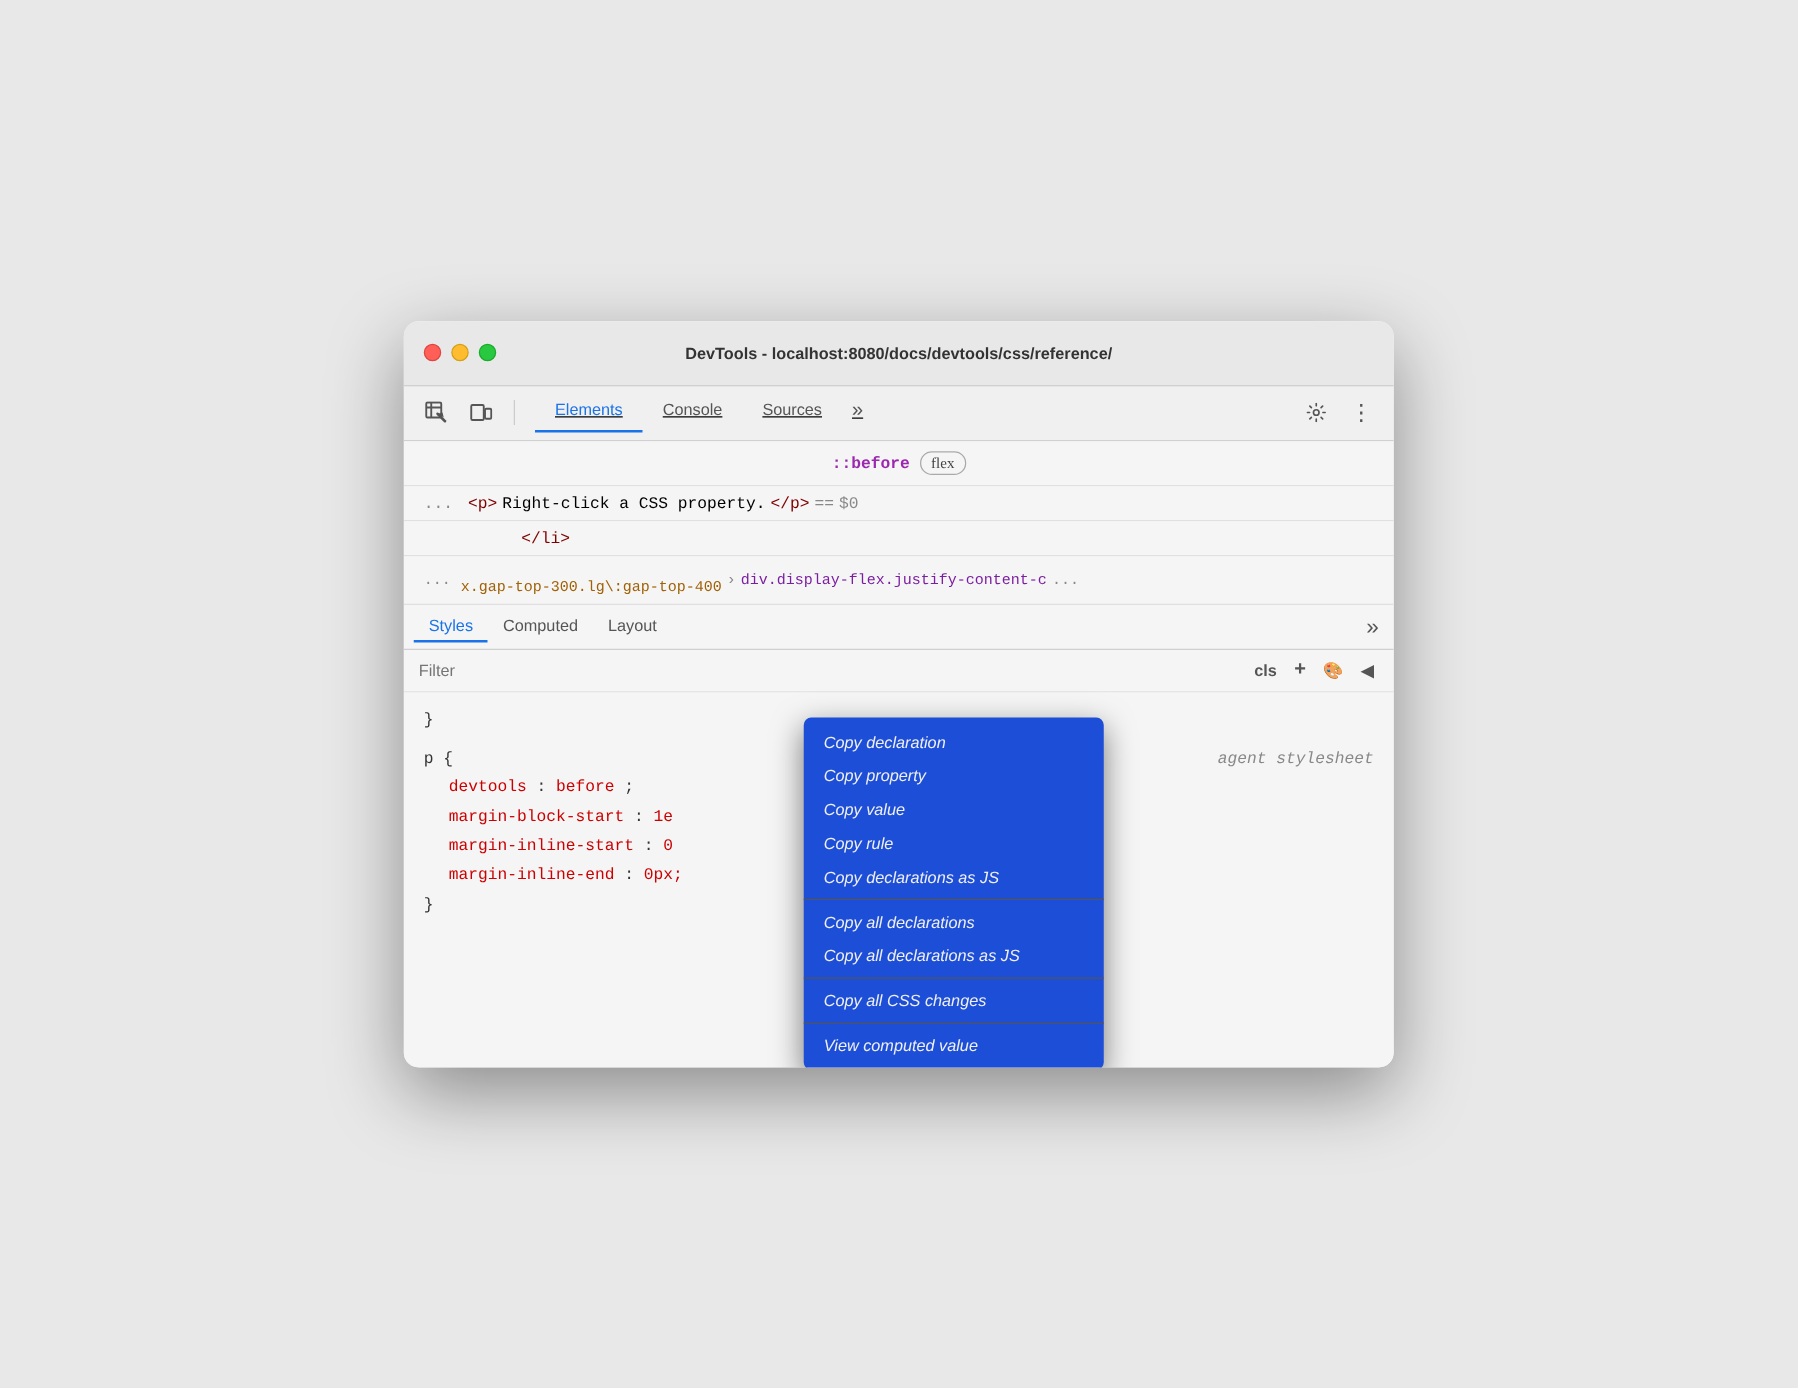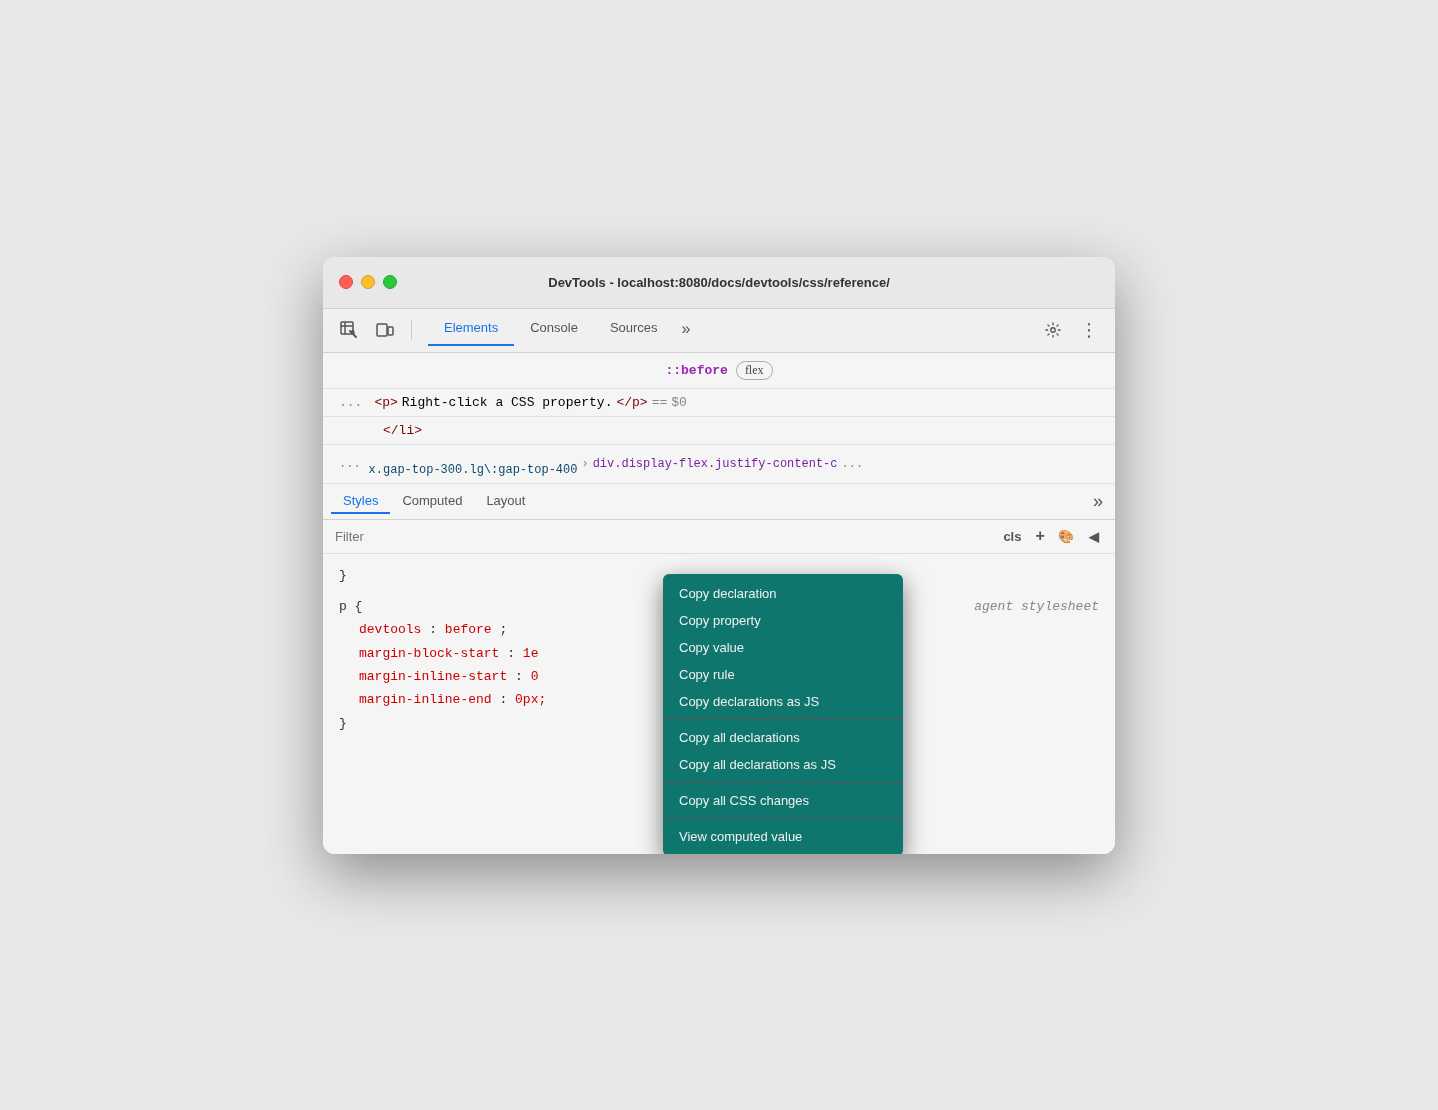--- a/index.html
+++ b/index.html
@@ -77,20 +77,21 @@
     .toolbar-divider {
       width: 1px;
       height: 20px;
       background: #ccc;
       margin: 0 4px;
     }
     .toolbar-tabs {
       display: flex;
       gap: 0;
       margin-left: 4px;
+      text-decoration: underline;
     }
     .toolbar-tab {
       padding: 6px 16px;
       font-size: 13px;
       color: #555;
       cursor: pointer;
       border-bottom: 2px solid transparent;
       position: relative;
     }
     .toolbar-tab.active {
@@ -168,21 +169,21 @@
       border-bottom: 1px solid #e0e0e0;
       padding: 6px 16px;
       font-family: 'Courier New', monospace;
       font-size: 12px;
       display: flex;
       align-items: center;
       gap: 4px;
       color: #888;
     }
     .bc-dots { color: #888; margin-right: 4px; }
-    .bc-link { color: #0c4a6e; cursor: pointer; margin-top: 12px; }
+    .bc-link { color: #a16207; cursor: pointer; margin-top: 12px; }
     .bc-link2 { color: #7b1fa2; cursor: pointer; }
     .bc-more { color: #888; }
 
     
     .styles-tabs {
       background: #f5f5f5;
       border-bottom: 1px solid #d0d0d0;
       display: flex;
       align-items: center;
       height: 36px;
@@ -280,27 +281,28 @@
     }
     .css-line {
       display: block;
       padding-left: 20px;
     }
 
     
     .context-menu {
       position: absolute;
       top: 20px;
-      left: 340px;
-      background: #0f766e;
+      left: 320px;
+      background: #1d4ed8;
       border-radius: 6px;
       box-shadow: 0 8px 24px rgba(0,0,0,0.5);
       padding: 6px 0;
       min-width: 240px;
       z-index: 100;
+      font-style: italic;
     }
     .ctx-item {
       padding: 6px 16px;
       font-size: 13px;
       color: #f0f0f0;
       cursor: pointer;
       font-family: -apple-system, sans-serif;
       white-space: nowrap;
     }
     .ctx-divider {
@@ -375,21 +377,21 @@
 
   <div class="html-row">
     <span class="html-dots">...</span>
     <span class="html-tag">&lt;p&gt;</span>
     <span class="html-content">Right-click a CSS property.</span>
     <span class="html-tag">&lt;/p&gt;</span>
     <span class="html-equals">==</span>
     <span class="html-dollar">$0</span>
   </div>
 
-  <div class="html-row" style="padding-left:60px;align-items:flex-end;">
+  <div class="html-row" style="padding-left:94px;align-items:flex-end;">
     <span class="html-tag">&lt;/li&gt;</span>
   </div>
 
   <div class="breadcrumb-row">
     <span class="bc-dots">...</span>
     <span class="bc-link">x.gap-top-300.lg\:gap-top-400</span>
     <span style="color:#888">›</span>
     <span class="bc-link2">div.display-flex.justify-content-c</span>
     <span class="bc-more">...</span>
   </div>

